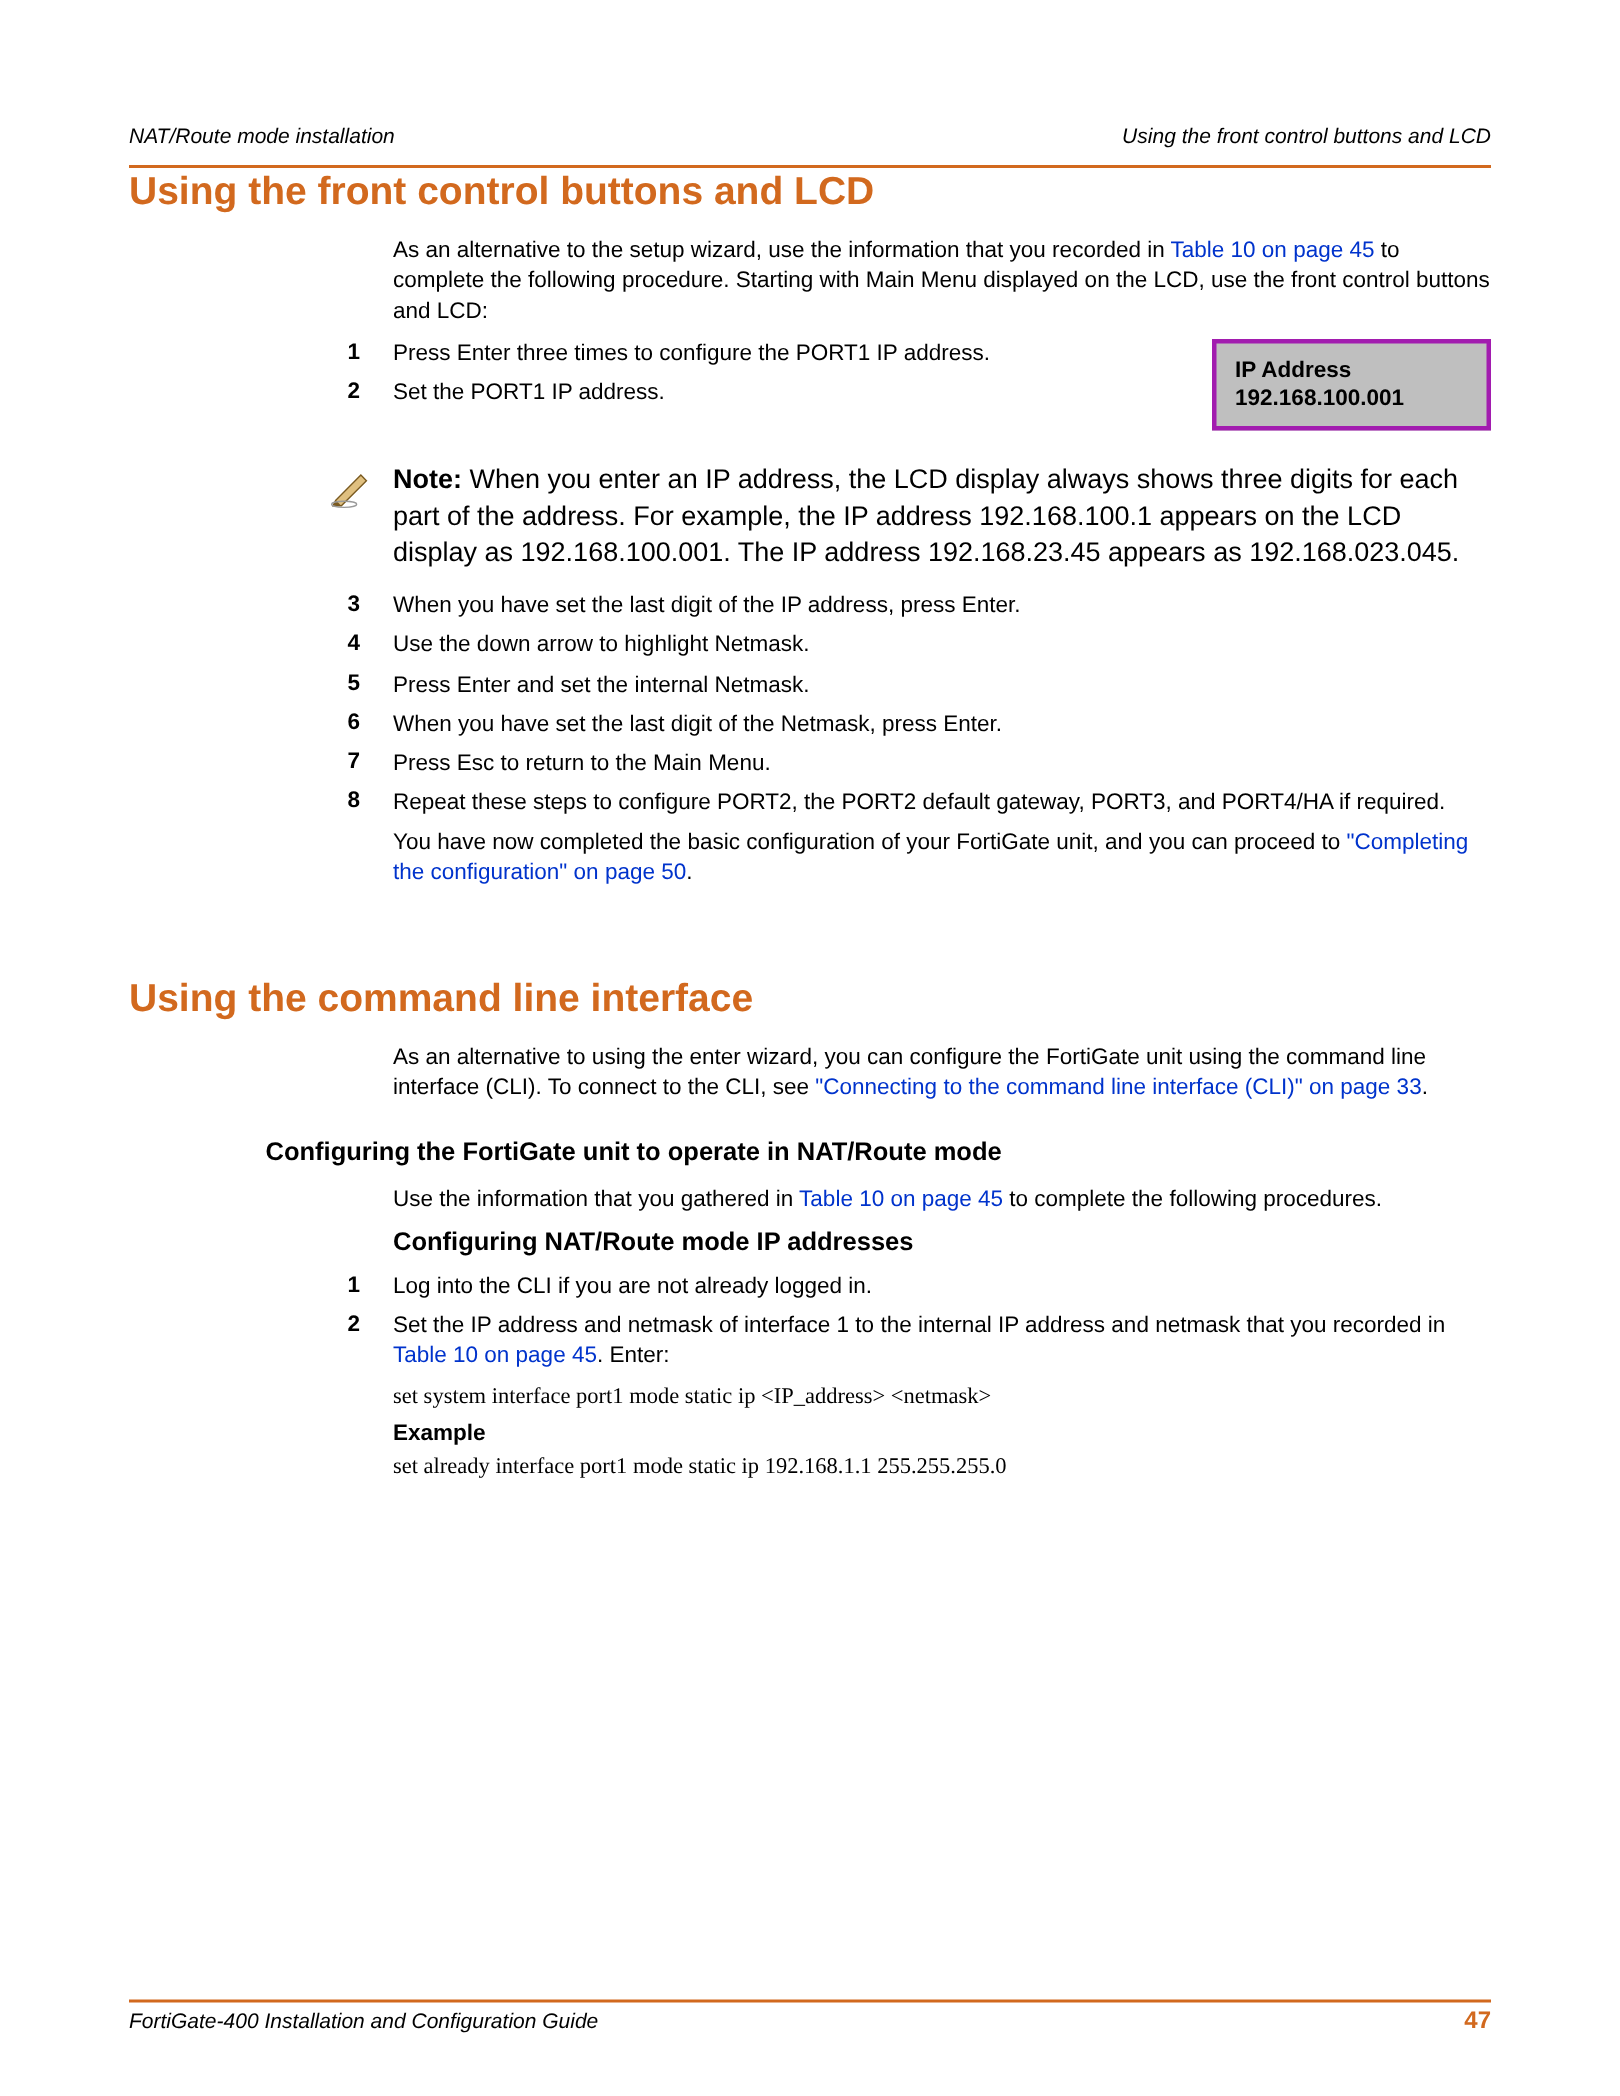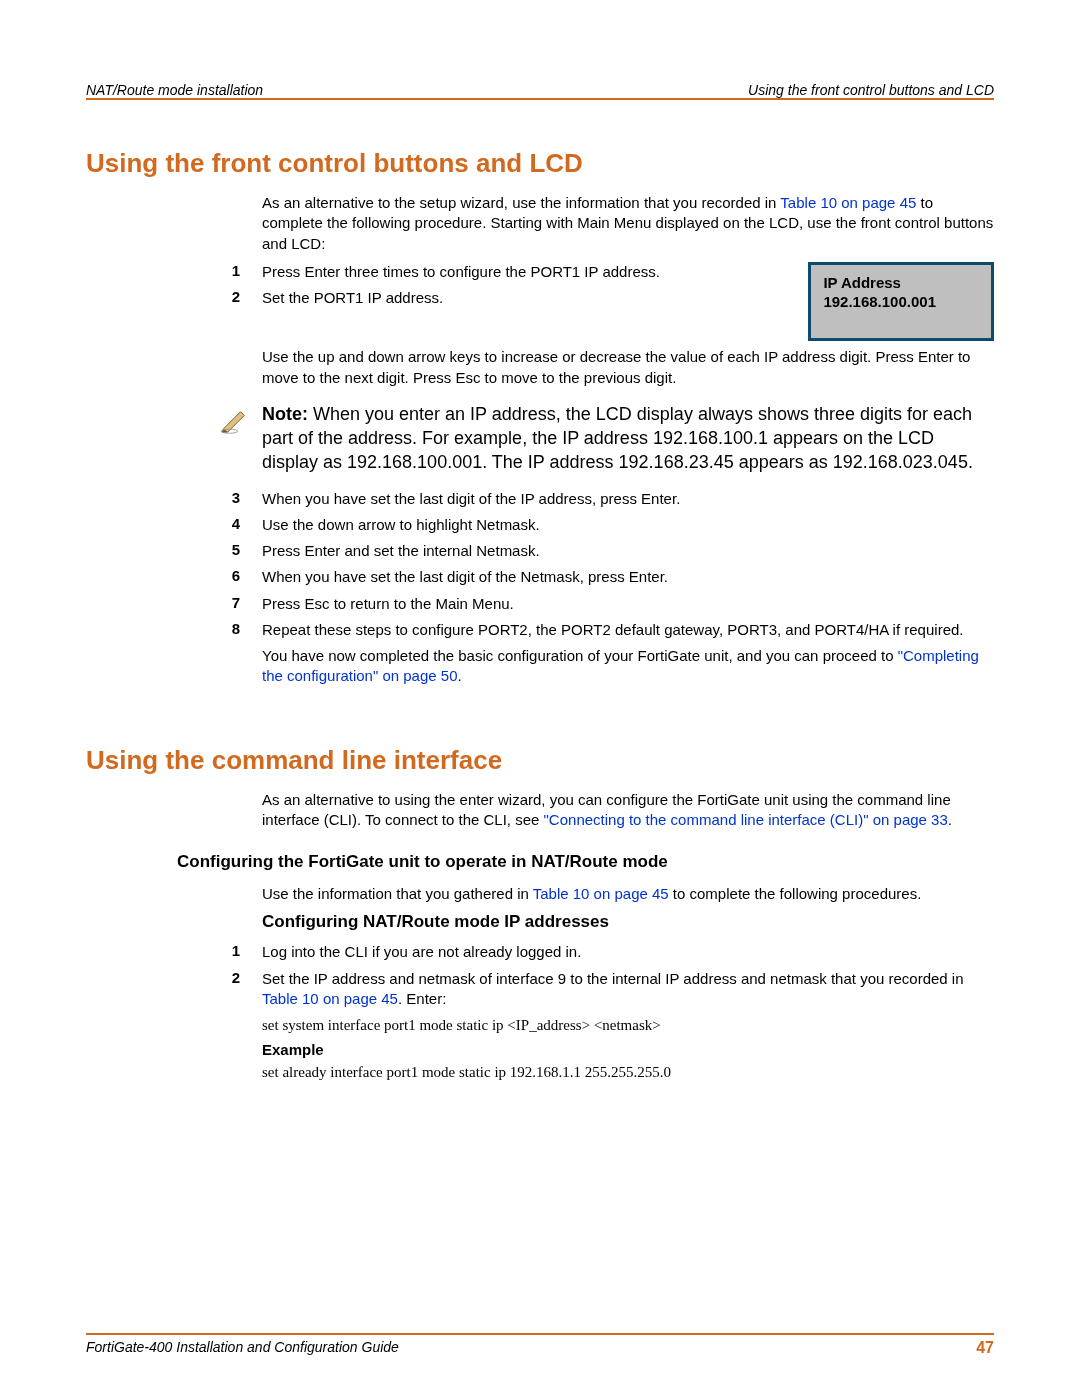--- a/index.html
+++ b/index.html
@@ -17,23 +17,22 @@
     padding: 82px 86px 0 86px;
     box-sizing: border-box;
     position: relative;
   }
   .header-bar {
     display: flex;
     justify-content: space-between;
     font-style: italic;
     font-size: 14px;
     color: #000;
-    padding-bottom: 0;
+    padding-bottom: 12px;
     border-bottom: 2px solid #d2691e;
-    margin-bottom: 48px;
   }
   h1.section {
     color: #d2691e;
     font-size: 26px;
     font-weight: bold;
     margin: 0 0 14px 0;
   }
   .body-indent {
     margin-left: 176px;
     line-height: 1.35;
@@ -55,23 +54,23 @@
   .ol-text {
     flex: 1;
     line-height: 1.35;
   }
   .lcd-float {
     float: right;
     margin-left: 18px;
     margin-bottom: 6px;
   }
   .lcd-box {
-    border: 3px solid #0c4a6e;
+    border: 3px solid #a21caf;
     background: #bfbfbf;
-    padding: 9px 55px 27px 12px;
+    padding: 9px 55px 9px 12px;
     font-weight: bold;
     line-height: 1.25;
   }
   .note-row {
     display: flex;
     align-items: flex-start;
     margin: 14px 0 14px 0;
   }
   .note-icon-cell {
     width: 176px;
@@ -169,21 +168,20 @@
 
   <div class="ol-row">
     <div class="ol-num">1</div>
     <div class="ol-text">Press Enter three times to configure the PORT1 IP address.</div>
   </div>
   <div class="ol-row">
     <div class="ol-num">2</div>
     <div class="ol-text">Set the PORT1 IP address.</div>
   </div>
   <div style="clear:both"></div>
-  <div class="body-indent">Use the up and down arrow keys to increase or decrease the value of each IP address digit. Press Enter to move to the next digit. Press Esc to move to the previous digit.</div>
 
   <div class="note-row">
     <div class="note-icon-cell">
       <div class="note-icon">
         <svg viewBox="0 0 32 28" width="30" height="26">
           <path d="M4 22 L22 4 L26 8 L8 26 L2 26 Z" fill="#e0c080" stroke="#7a5a20" stroke-width="1"></path>
           <path d="M2 26 L8 26 L4 22 Z" fill="#7a5a20"></path>
           <ellipse cx="10" cy="25" rx="9" ry="2.2" fill="none" stroke="#999" stroke-width="1"></ellipse>
         </svg>
       </div>
@@ -236,21 +234,21 @@
 
   <h2 class="subhead">Configuring NAT/Route mode IP addresses</h2>
 
   <div class="ol-row">
     <div class="ol-num">1</div>
     <div class="ol-text">Log into the CLI if you are not already logged in.</div>
   </div>
   <div class="ol-row">
     <div class="ol-num">2</div>
     <div class="ol-text">
-      <span>Set the IP address and netmask of interface 9 to the internal IP address and netmask that you recorded in </span><span class="link">Table 10 on page 45</span><span>. Enter:</span>
+      <span>Set the IP address and netmask of interface 1 to the internal IP address and netmask that you recorded in </span><span class="link">Table 10 on page 45</span><span>. Enter:</span>
     </div>
   </div>
 
   <div class="code">set system interface port1 mode static ip &lt;IP_address&gt; &lt;netmask&gt;</div>
   <div class="example-label">Example</div>
   <div class="code">set already interface port1 mode static ip 192.168.1.1 255.255.255.0</div>
 
   <div class="footer-bar">
     <span class="footer-left">FortiGate-400 Installation and Configuration Guide</span>
     <span class="footer-right">47</span>

